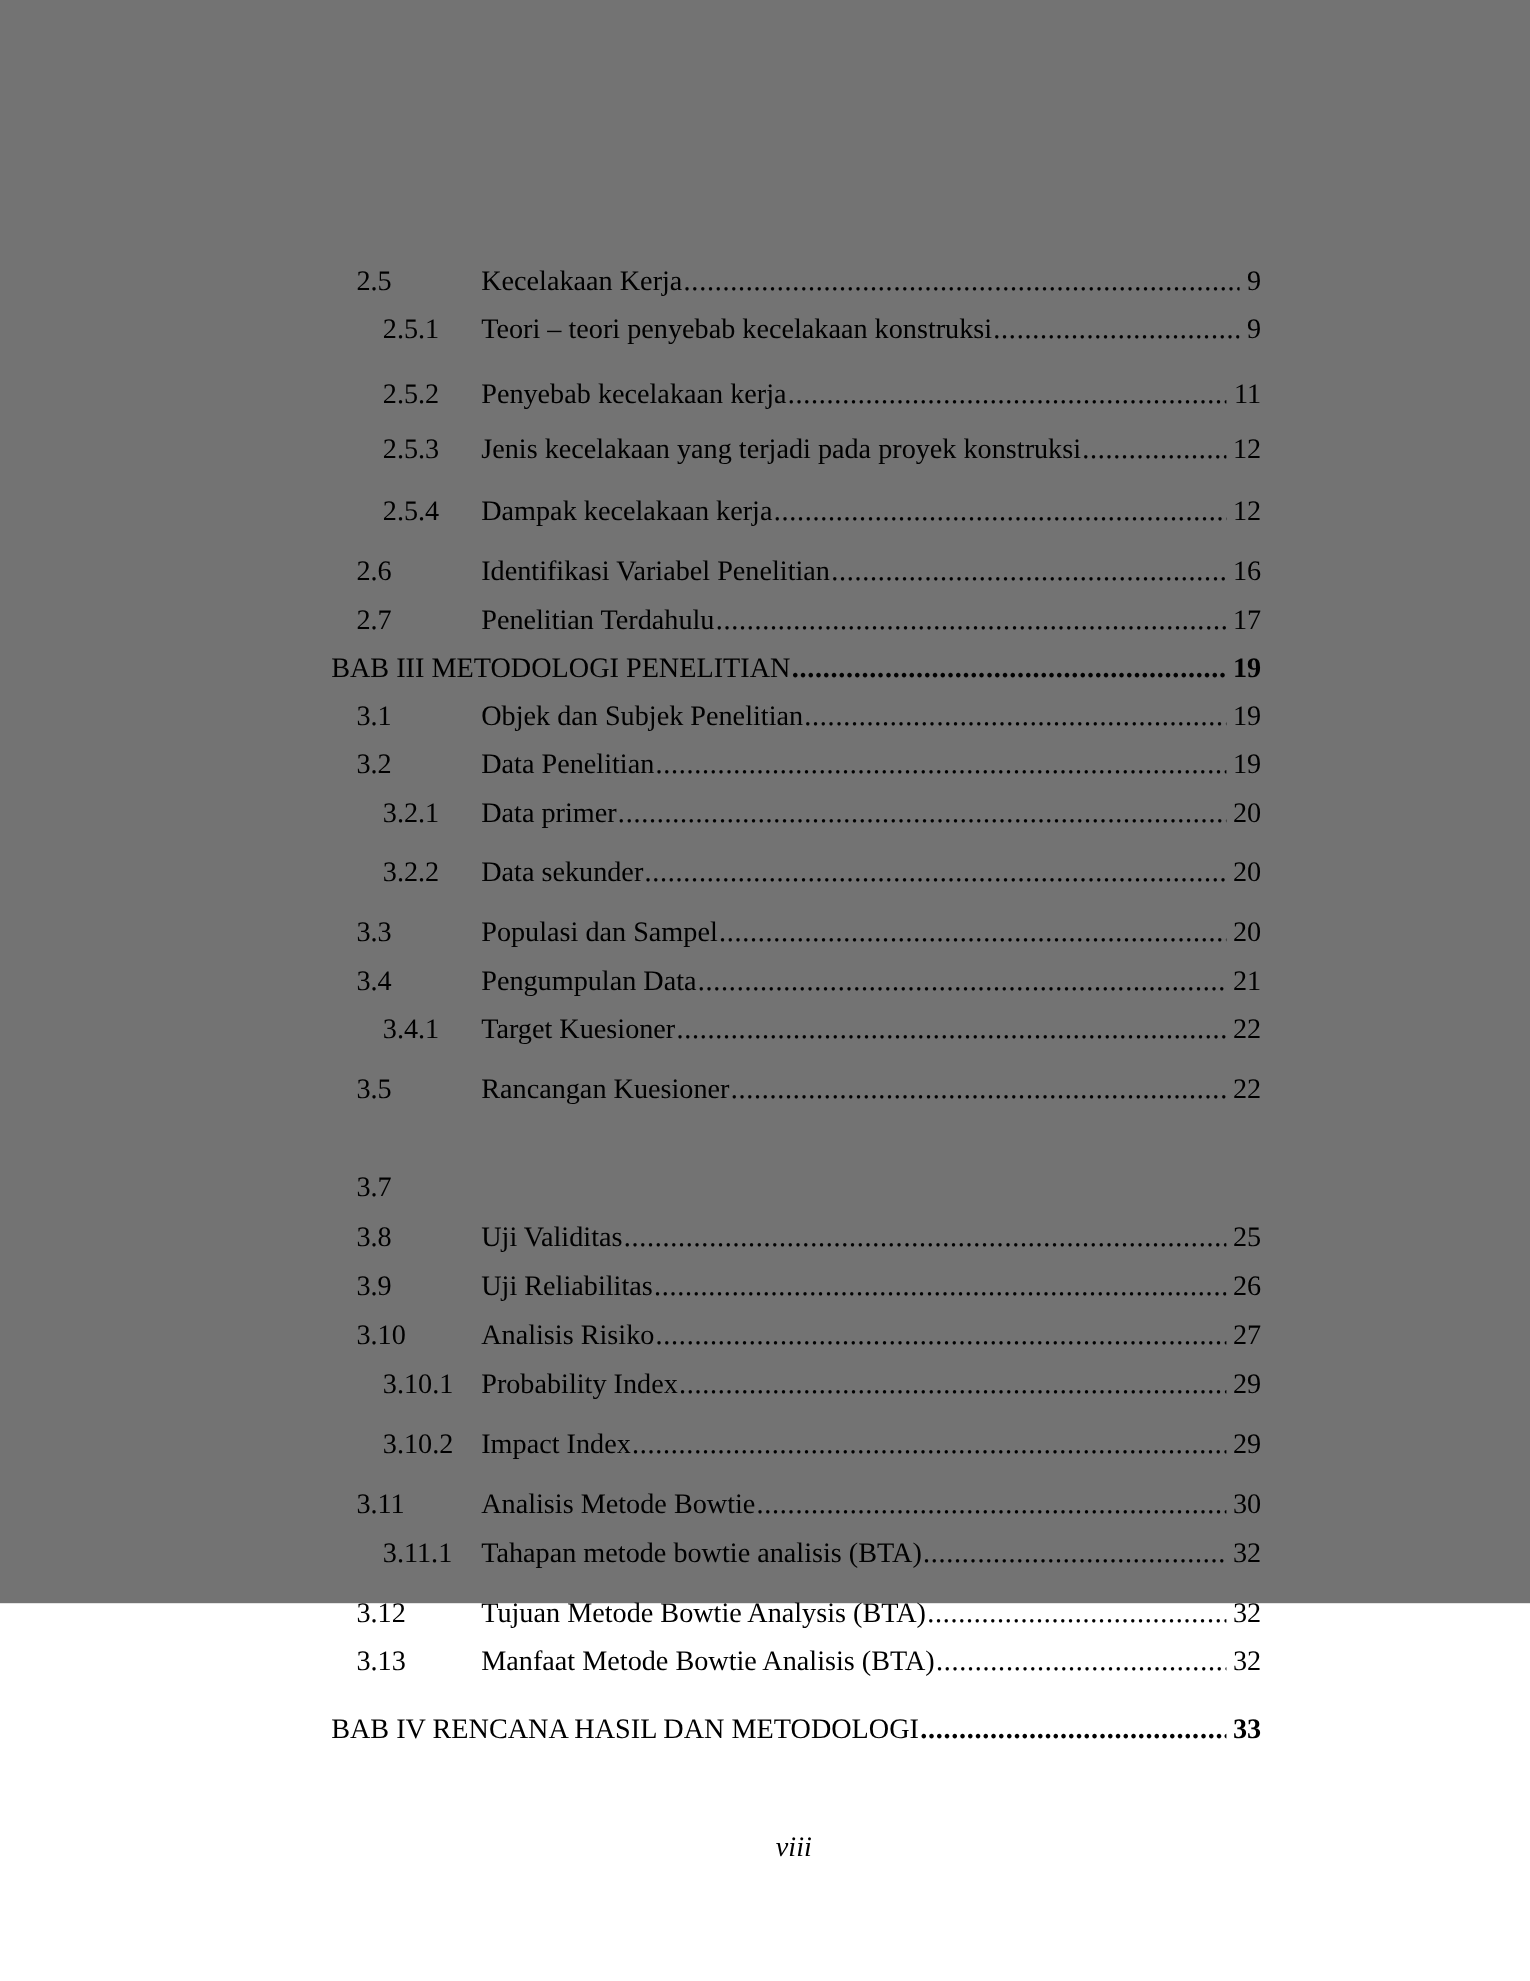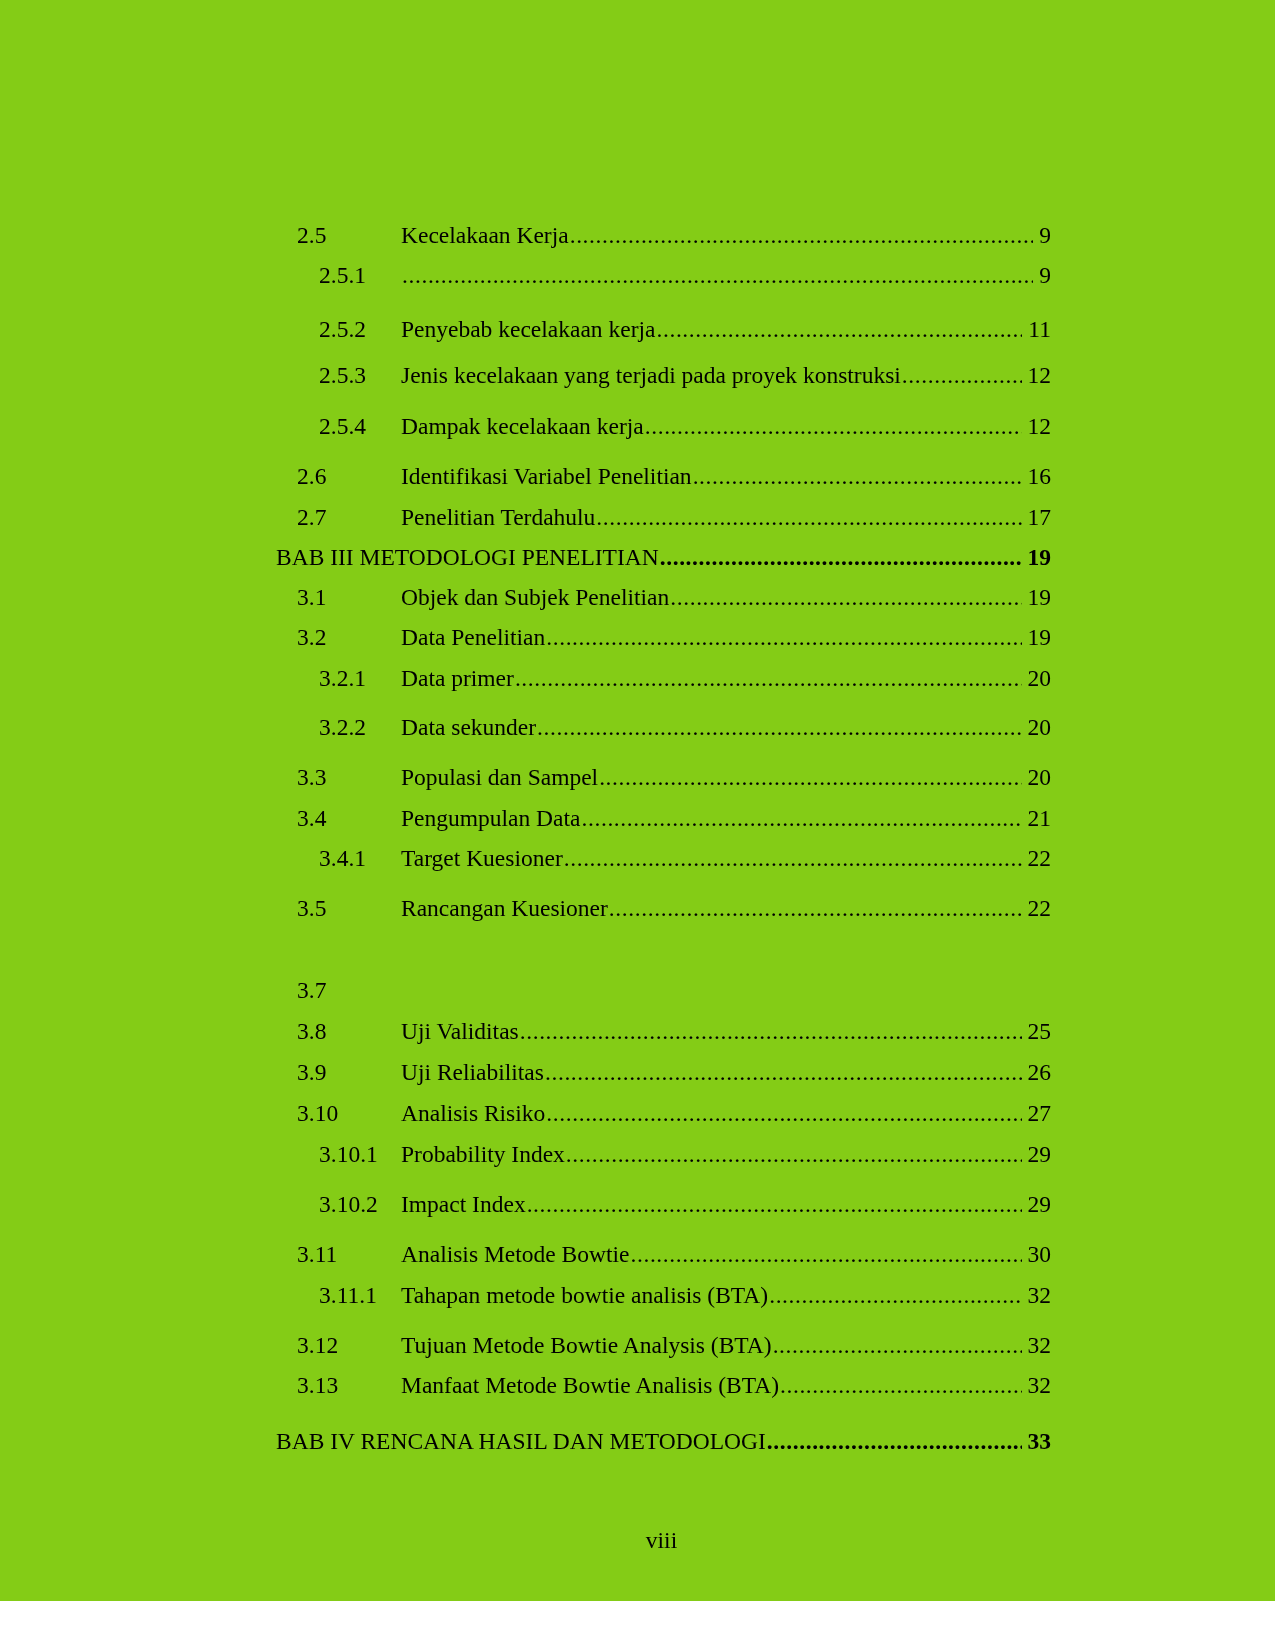--- a/index.html
+++ b/index.html
@@ -12,22 +12,22 @@
       height: 1651px;
       position: relative;
       overflow: hidden;
       font-family: "Liberation Serif", "DejaVu Serif", serif;
       color: #000000;
     }
     .page {
       position: absolute;
       left: 0; top: 0;
       width: 1275px;
-      height: 1601px;
-      background: #84cc16;
+      height: 1336px;
+      background: #737373;
     }
     .toc {
       position: absolute;
       left: 0; top: 0;
       width: 1275px;
       height: 1651px;
     }
     .toc-row {
       position: absolute;
       left: 276px;
@@ -81,40 +81,42 @@
     .page-footer {
       position: absolute;
       left: 0;
       width: 1275px;
       top: 1525px;
       text-align: center;
       font-size: 23.5px;
       line-height: 30px;
       padding-left: 48px;
       box-sizing: border-box;
+      font-style: italic;
     }
   </style>
 </head>
 <body>
 
 <div class="page">
   <div class="toc">
 
     <div class="toc-row lvl-2" style="top:220px">
       <span class="toc-num">2.5</span>
       <div class="toc-body">
           <span class="toc-title">Kecelakaan Kerja</span>
           <span class="toc-leader"></span>
           <span class="toc-page">9</span>
         </div>
     </div>
 
     <div class="toc-row lvl-3" style="top:260px">
       <span class="toc-num">2.5.1</span>
       <div class="toc-body">
+          <span class="toc-title">Teori – teori  penyebab kecelakaan konstruksi</span>
           <span class="toc-leader"></span>
           <span class="toc-page">9</span>
         </div>
     </div>
 
     <div class="toc-row lvl-3" style="top:314px">
       <span class="toc-num">2.5.2</span>
       <div class="toc-body">
           <span class="toc-title">Penyebab kecelakaan kerja </span>
           <span class="toc-leader"></span>

